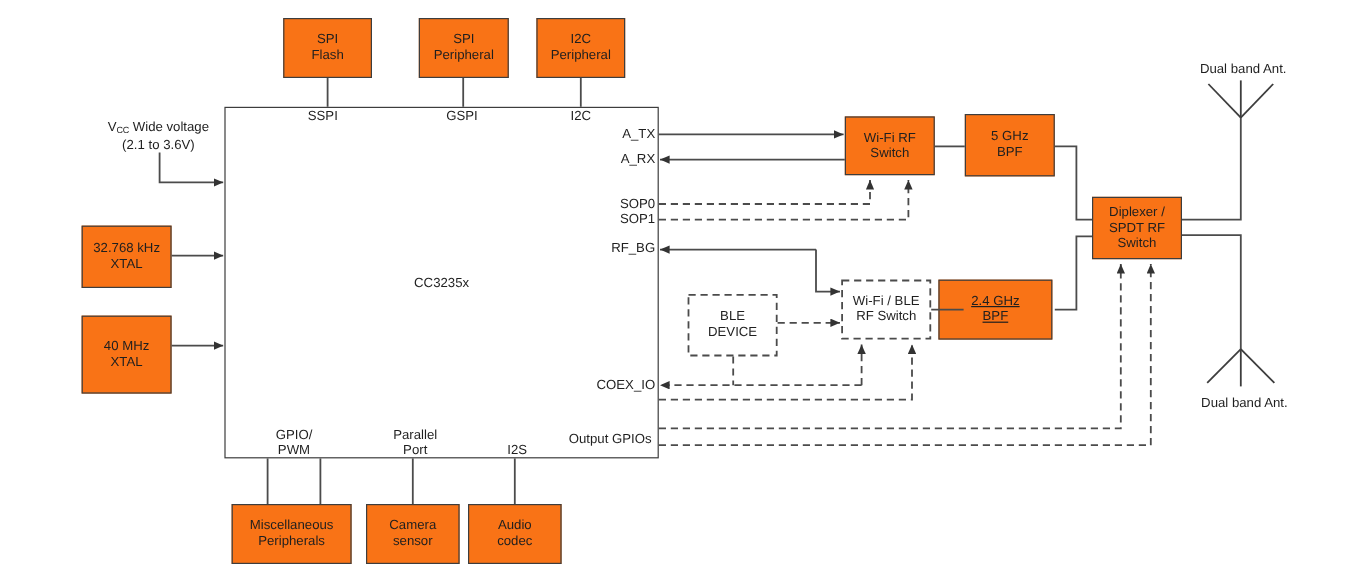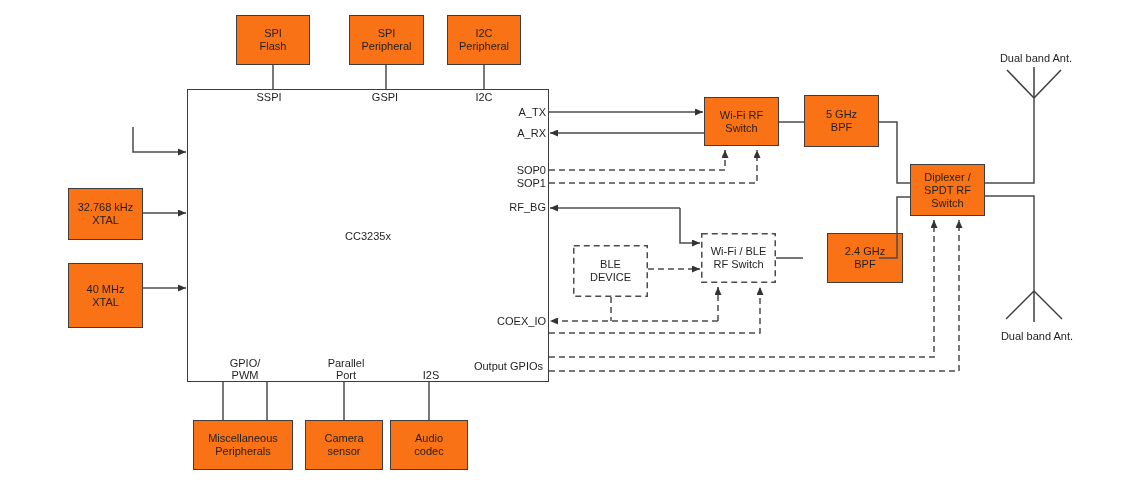--- a/index.html
+++ b/index.html
@@ -89,21 +89,21 @@
   </div>
 
   <div class="box dashedbox" style="left:573px;top:245px;width:75px;height:52px;">
     <span>BLE
 DEVICE</span>
   </div>
   <div class="box dashedbox" style="left:701px;top:233px;width:75px;height:50px;">
     <span>Wi-Fi / BLE
 RF Switch</span>
   </div>
-  <div class="box" style="left:827px;top:233px;width:76px;height:50px;">
+  <div class="box" style="left:782px;top:233px;width:95px;height:50px;text-decoration:underline;">
     <span>2.4 GHz
 BPF</span>
   </div>
   <div class="box" style="left:910px;top:164px;width:75px;height:52px;">
     <span>Diplexer /
 SPDT RF
 Switch</span>
   </div>
 
   <div class="box" style="left:193px;top:420px;width:100px;height:50px;">
@@ -130,20 +130,24 @@
   <span class="pin r" style="right:582px;top:201px;">RF_BG</span>
   <span class="pin r" style="right:582px;top:315px;">COEX_IO</span>
   <span class="pin r" style="right:585px;top:360px;">Output GPIOs</span>
 
   <span class="pin c" style="left:245px;top:357px;text-align:center;">GPIO/
 PWM</span>
   <span class="pin c" style="left:346px;top:357px;text-align:center;">Parallel
 Port</span>
   <span class="pin c" style="left:431px;top:369px;">I2S</span>
 
+  <div class="freelabel" style="left:61px;top:100px;width:142px;">
+    <div><span>V</span><span class="sub">CC</span><span> Wide voltage</span></div>
+    <div>(2.1 to 3.6V)</div>
+  </div>
 
   <span class="freelabel cx" style="left:1036px;top:52px;">Dual band Ant.</span>
   <span class="freelabel cx" style="left:1037px;top:330px;">Dual band Ant.</span>
 
   <svg class="wires" width="1128" height="484" viewBox="0 0 1128 484">
     <defs>
       <marker id="arr" viewBox="0 0 8 7" refX="8" refY="3.5" markerWidth="8" markerHeight="7" orient="auto" markerUnits="userSpaceOnUse">
         <path d="M0,0 L8,3.5 L0,7 Z" fill="#333333"></path>
       </marker>
     </defs>

